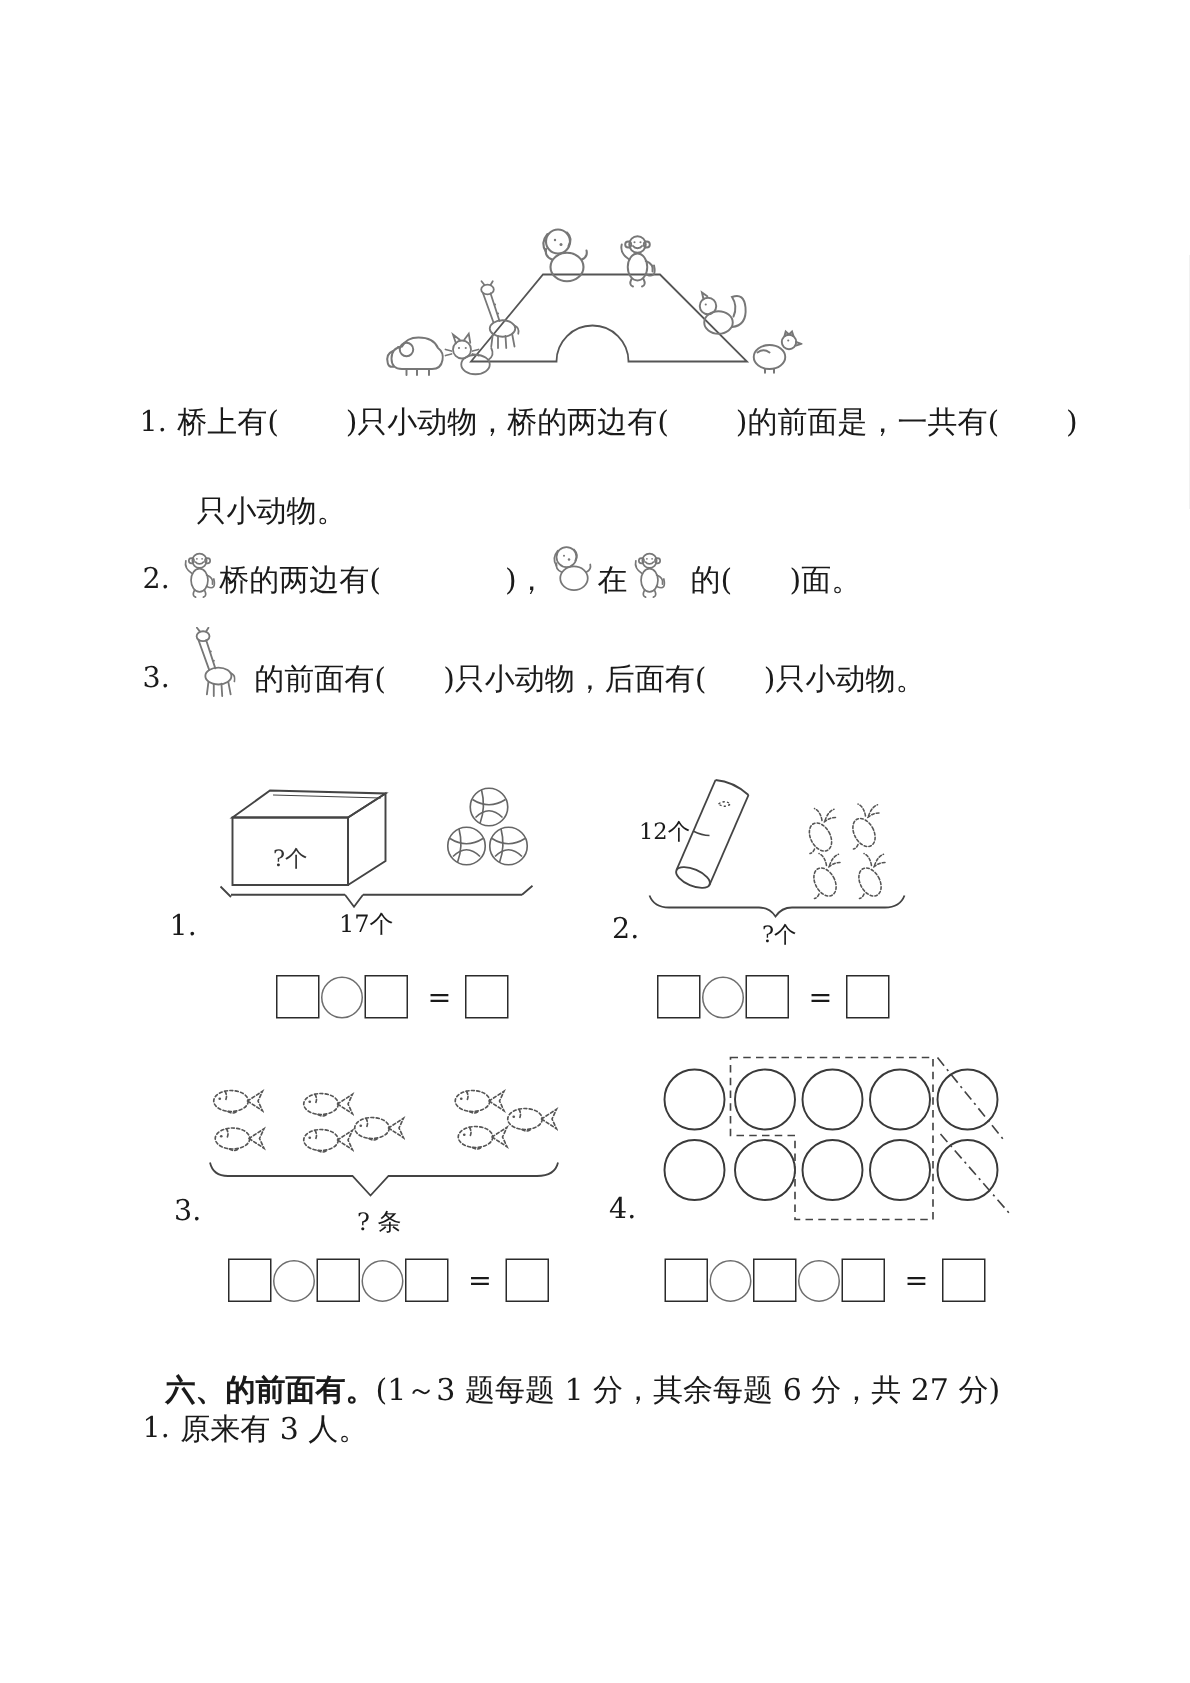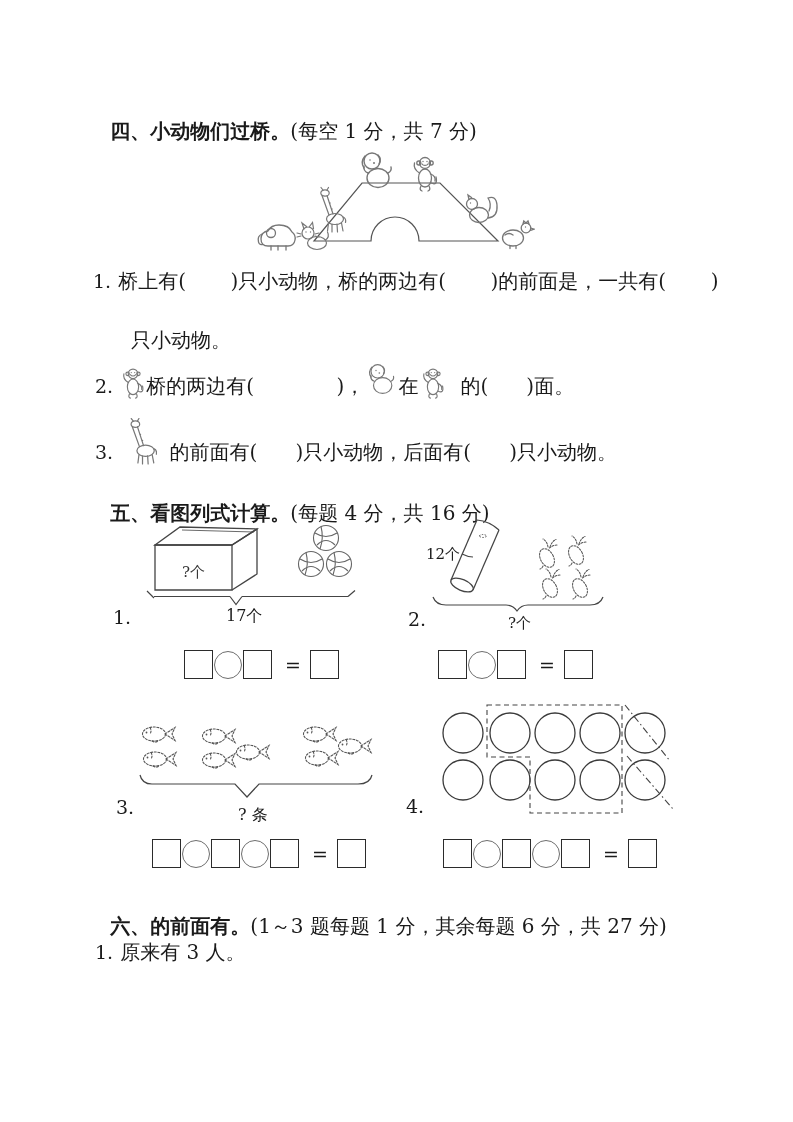--- a/index.html
+++ b/index.html
@@ -109,23 +109,20 @@
       <g id="sym-radish" fill="none" stroke="#555" stroke-width="1.05" stroke-dasharray="1.8,1.4" stroke-linecap="round">
         <ellipse cx="12" cy="20" rx="6.5" ry="10" transform="rotate(-28 12 20)"></ellipse>
         <path d="M15,9 Q17,3 21,1.5"></path>
           <path d="M13,9 Q12,3 8,1"></path>
           <path d="M14.5,10 Q18,7 22,7"></path>
           <path d="M8,28 q-1,2.5 -3,3"></path>
       </g>
     </defs>
   </svg>
 
-  <div class="abs" style="left:90px;top:99px;">
-    <span class="h-bold">四、小动物们过桥。</span><span class="h-paren">(每空 1 分，共 7 分)</span>
-  </div>
 
   <svg class="abs" style="left:250px;top:147px;" width="285" height="107" viewBox="0 0 285 107">
     <path d="M112,36 L190,36 L248,94 L169,94 A24,24 0 0 0 121,94 L64,94 Z" fill="none" stroke="#555" stroke-width="1.2"></path>
     <use href="#sym-elephant" x="6" y="72" width="38" height="29"></use>
     <use href="#sym-cat" x="46" y="74" width="24" height="23"></use>
     <use href="#sym-giraffe" x="66" y="40" width="24" height="36"></use>
     <use href="#sym-dog" x="108" y="2" width="28" height="34"></use>
     <use href="#sym-monkey" x="160" y="7" width="25" height="30"></use>
     <use href="#sym-squirrel" x="214" y="44" width="28" height="28"></use>
     <use href="#sym-chicken" x="250" y="72" width="28" height="26"></use>
@@ -154,23 +151,20 @@
   </div>
 
   <div class="qrow" style="left:95px;top:413px;height:52px;">
     <span class="qnum" style="padding-bottom:2px;">3.</span>
     <svg class="ico" style="margin:0 6px;" width="31" height="47" viewBox="0 0 30 46">
         <use href="#sym-giraffe"></use>
       </svg>
     <span class="txt" style="padding-bottom:2px;"> 的前面有(      )只小动物，后面有(      )只小动物。</span>
   </div>
 
-  <div class="abs" style="left:90px;top:481px;">
-    <span class="h-bold">五、看图列式计算。</span><span class="h-paren">(每题 4 分，共 16 分)</span>
-  </div>
 
   <span class="abs pnum" style="left:113px;top:606px;">1.</span>
   <svg class="abs" style="left:130px;top:515px;" width="250" height="120" viewBox="0 0 250 120">
     <g fill="none" stroke="#444" stroke-width="1.3">
       <path d="M25,30 H102 V75 H25 Z"></path>
       <path d="M25,30 L50,12 L127,14 L102,30 Z"></path>
       <path d="M102,30 L127,14 L127,59 L102,75"></path>
       <path d="M52,15 L124,17" stroke-width="0.8"></path>
     </g>
     <text x="52" y="62" font-size="15" fill="#333">?个</text>

